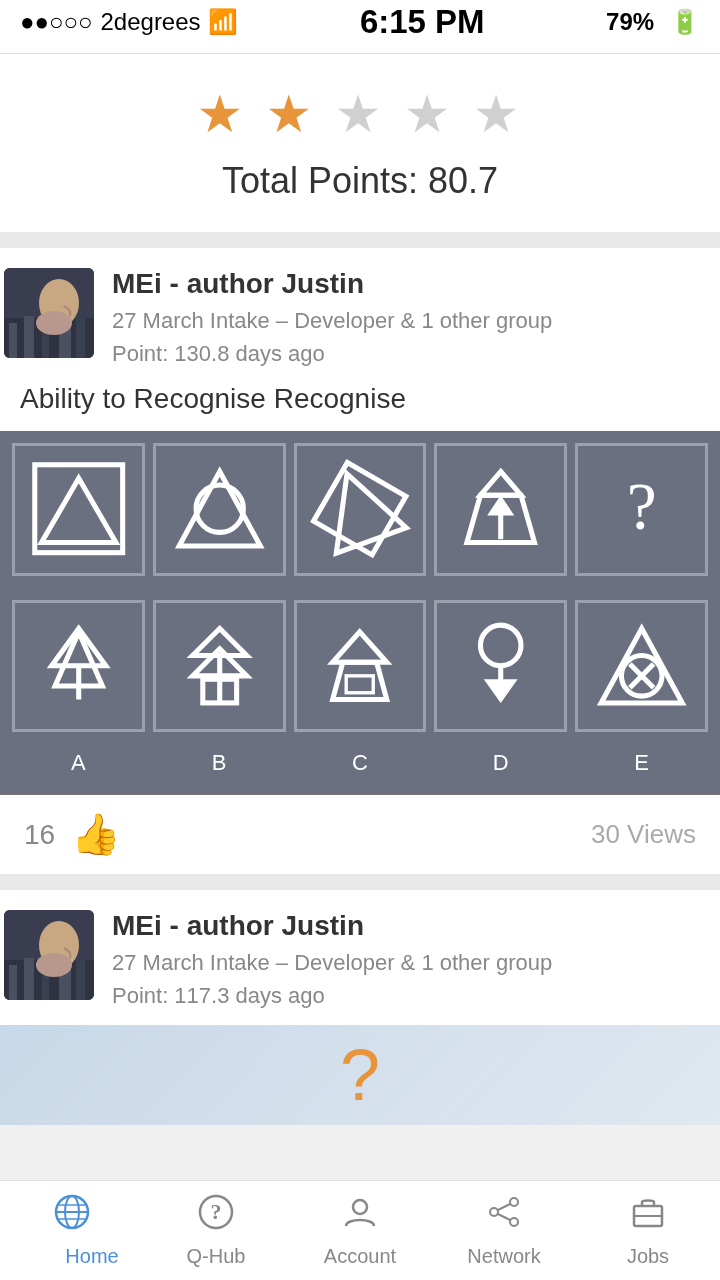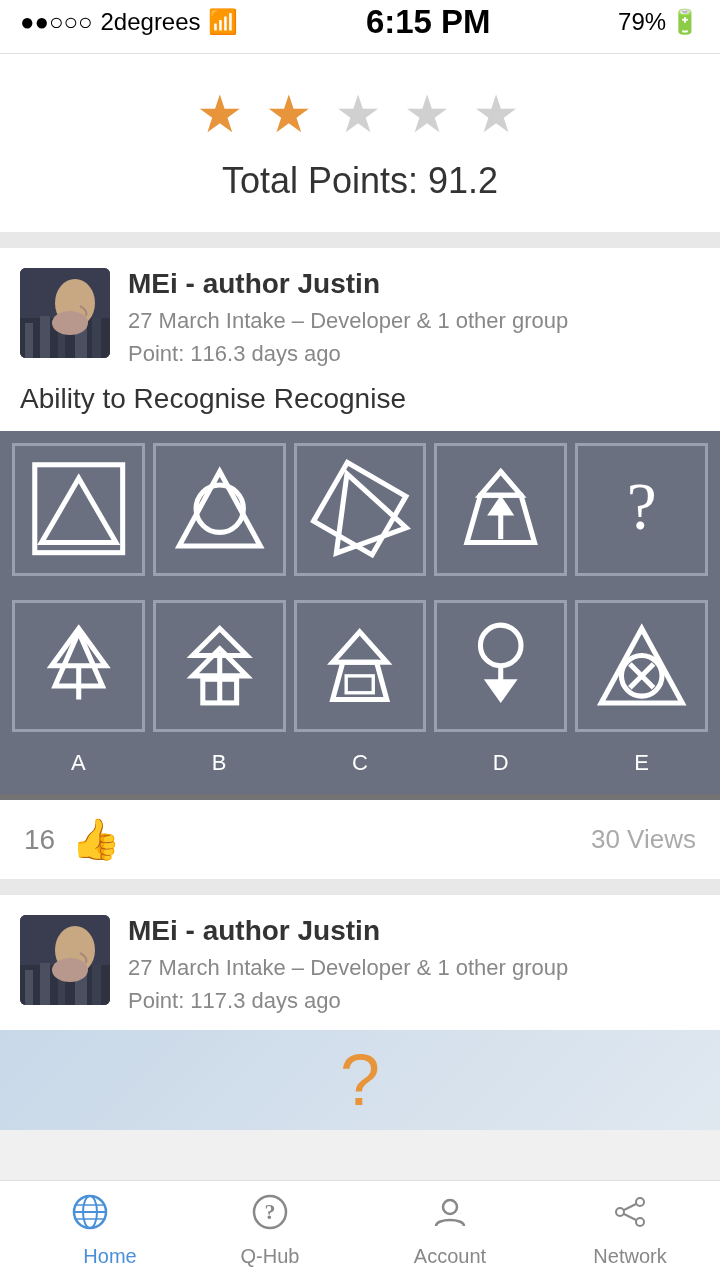--- a/index.html
+++ b/index.html
@@ -18,21 +18,21 @@
       height: 44px;
       display: flex;
       align-items: center;
       justify-content: space-between;
       padding: 0 20px;
       font-size: 24px;
       font-weight: 500;
     }
     .status-left { display: flex; align-items: center; gap: 8px; }
     .status-center { font-weight: 600; font-size: 33px; }
-    .status-right { display: flex; align-items: center; gap: 4px; font-size: 24px; }
+    .status-right { display: flex; align-items: center; gap: 16px; font-size: 24px; font-weight: bold; }
 
     
     .header-space {
       background: white;
       height: 10px;
       border-bottom: 1px solid #e0e0e0;
     }
 
     
     .points-section {
@@ -55,21 +55,21 @@
 
     
     .post-card {
       background: white;
       margin-bottom: 0;
     }
 
     .post-header {
       display: flex;
       align-items: flex-start;
-      padding: 20px 20px 16px;
+      padding: 20px 4px 16px;
       gap: 18px;
     }
     .post-avatar {
       width: 90px;
       height: 90px;
       border-radius: 6px;
       background: #555;
       overflow: hidden;
       flex-shrink: 0;
     }
@@ -152,21 +152,21 @@
       padding: 0 12px 12px;
       gap: 8px;
     }
 
     
     .post-footer {
       display: flex;
       align-items: center;
       justify-content: space-between;
       padding: 16px 24px;
-      border-top: 6px solid #737373;
+      border-top: 1px solid #737373;
     }
     .like-section {
       display: flex;
       align-items: center;
       gap: 16px;
     }
     .like-count {
       font-size: 28px;
       color: #888;
     }
@@ -249,21 +249,21 @@
   <div class="header-space"></div>
 
   <div class="points-section">
     <div class="stars">
       <span class="star-filled">★</span>
       <span class="star-filled">★</span>
       <span class="star-empty">★</span>
       <span class="star-empty">★</span>
       <span class="star-empty">★</span>
     </div>
-    <div class="total-points">Total Points: 91.2</div>
+    <div class="total-points">Total Points: 80.7</div>
   </div>
 
   <div class="divider"></div>
 
   <div class="post-card">
     <div class="post-header">
 
       <div class="post-avatar">
         <div class="avatar-placeholder">
 
@@ -283,21 +283,21 @@
             <path d="M60 38 Q68 42 66 48" stroke="#a88878" stroke-width="2" fill="none"></path>
           </svg>
         </div>
       </div>
       <div class="post-meta">
         <div class="post-author">MEi - author Justin</div>
         <div class="post-group">27 March Intake – Developer &amp; 1 other group</div>
         <div class="post-point-time">
           <div class="point-time-row">
             <span class="post-point">Point: 1</span>
-            <span class="post-time">16.3 days ago</span>
+            <span class="post-time">30.8 days ago</span>
           </div>
         </div>
       </div>
     </div>
 
     <div class="post-title">Ability to Recognise Recognise</div>
 
     <div>
       <div class="puzzle-grid">
 
@@ -486,14 +486,24 @@
         <circle cx="8" cy="18" r="4" stroke="#888" stroke-width="2" fill="none"></circle>
         <circle cx="28" cy="8" r="4" stroke="#888" stroke-width="2" fill="none"></circle>
         <circle cx="28" cy="28" r="4" stroke="#888" stroke-width="2" fill="none"></circle>
         <line x1="12" y1="16" x2="24" y2="10" stroke="#888" stroke-width="2"></line>
         <line x1="12" y1="20" x2="24" y2="26" stroke="#888" stroke-width="2"></line>
       </svg>
     </span>
     <span class="nav-label">Network</span>
   </div>
 
+  <div class="nav-item">
+    <span class="nav-icon">
+      <svg width="36" height="36" viewBox="0 0 36 36" fill="none" xmlns="http://www.w3.org/2000/svg">
+        <rect x="4" y="12" width="28" height="20" rx="2" stroke="#888" stroke-width="2.5" fill="none"></rect>
+        <path d="M12 12 L12 8 C12 6 24 6 24 8 L24 12" stroke="#888" stroke-width="2.5" fill="none"></path>
+        <line x1="4" y1="22" x2="32" y2="22" stroke="#888" stroke-width="2"></line>
+      </svg>
+    </span>
+    <span class="nav-label">Jobs</span>
+  </div>
 
 </nav>
 
 </body></html>

